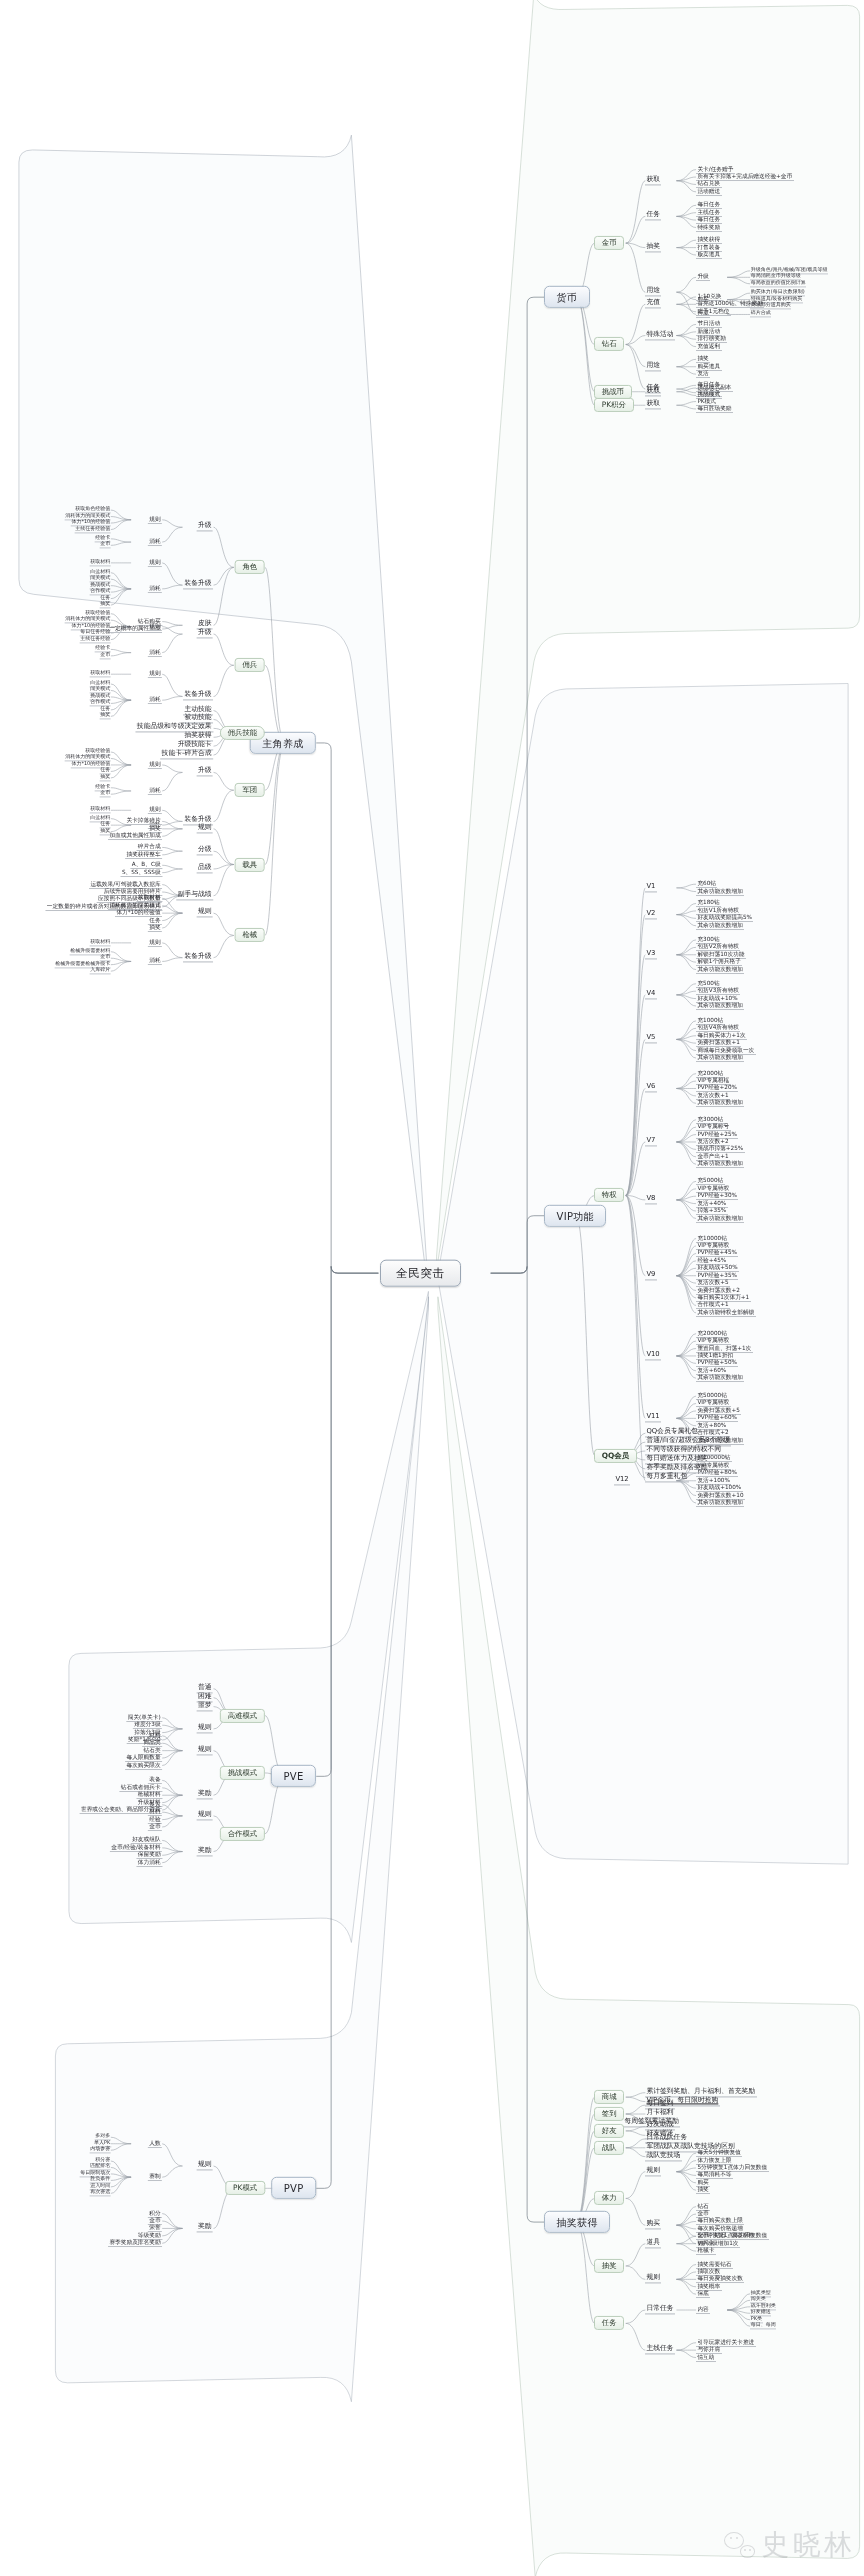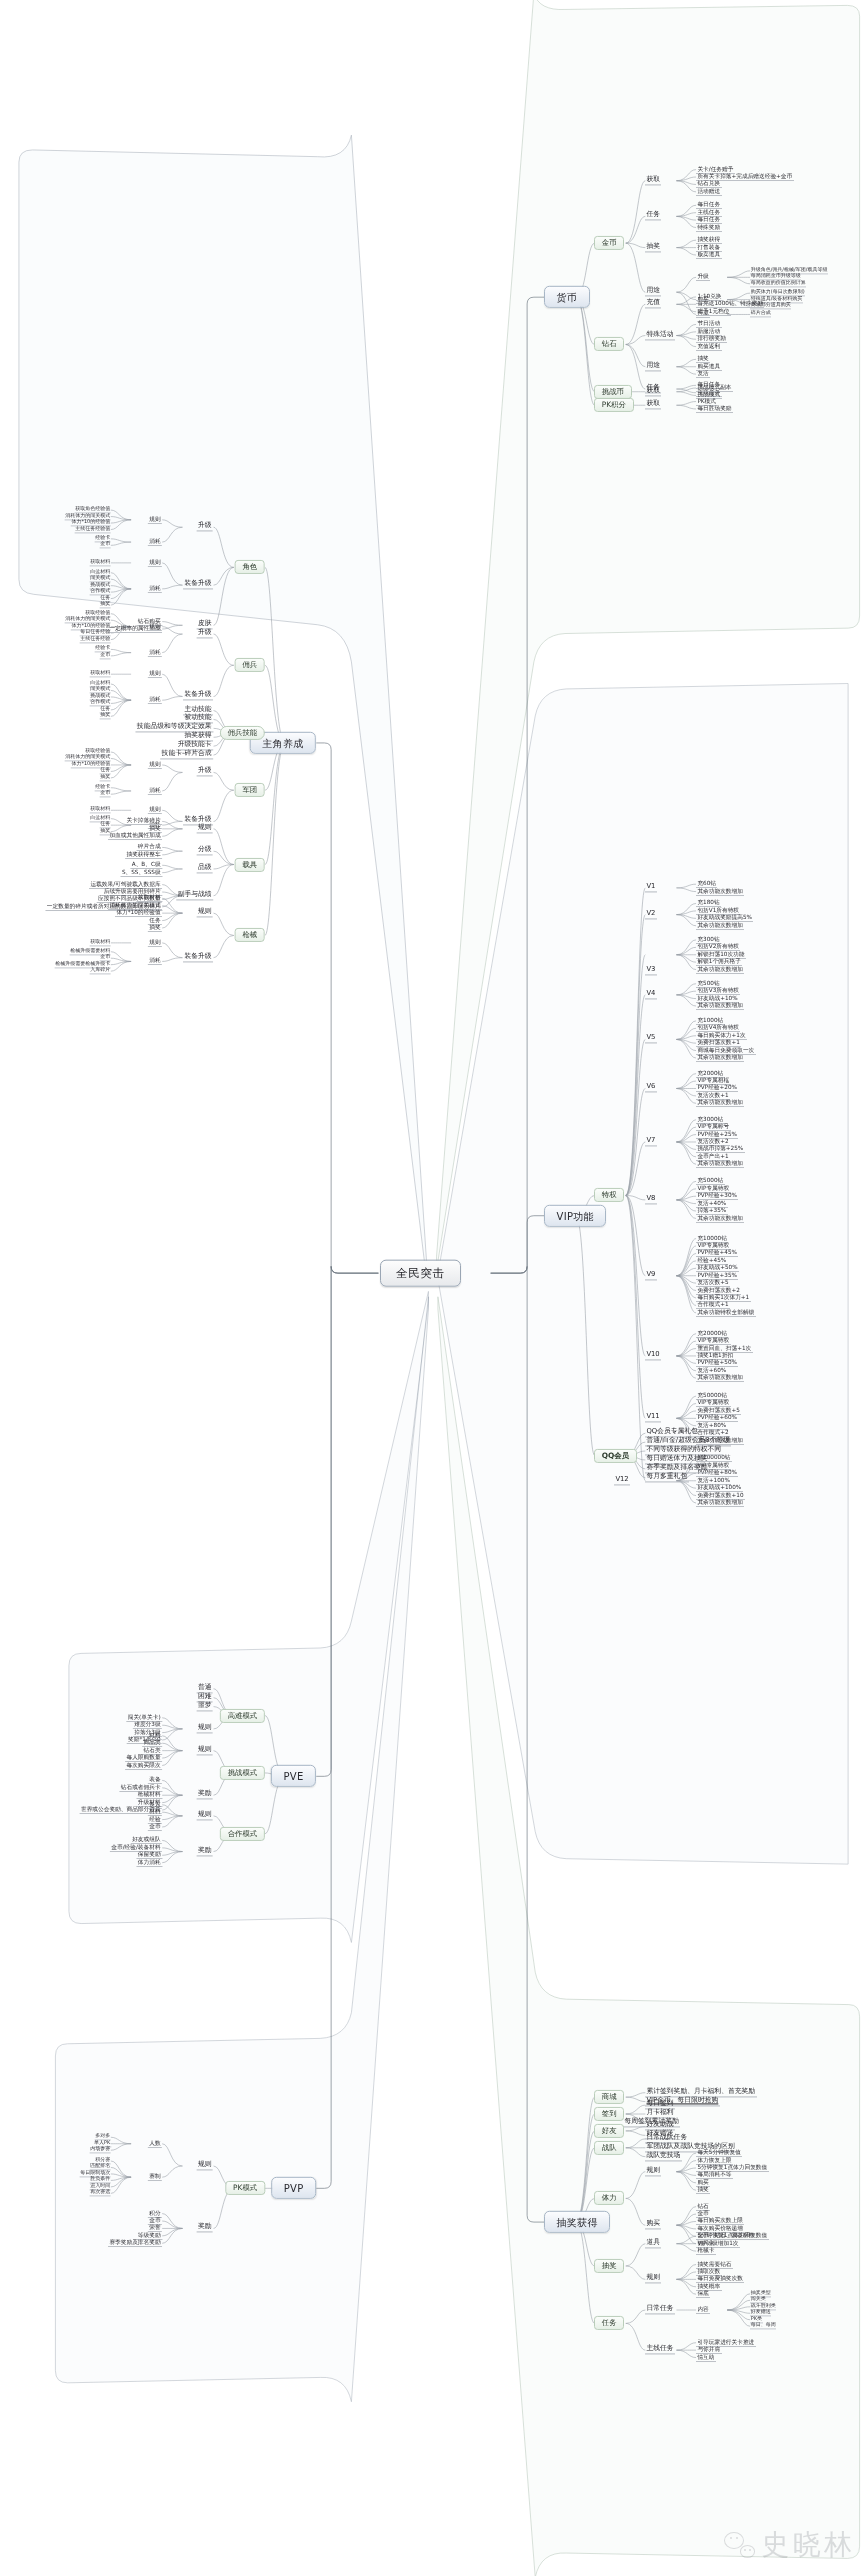--- a/index.html
+++ b/index.html
@@ -638,21 +638,21 @@
       <div class="node n-l1" style="left: 544px; top: 1216px;">VIP功能</div>
       <div class="node n-l2" style="left: 594px; top: 1195px;">特权</div>
       <div class="node n-l3" style="left: 645px; top: 888px;">V1</div>
       <div class="node n-l4" style="left: 696px; top: 884px;">充60钻</div>
       <div class="node n-l4" style="left: 696px; top: 892px;">其余功能次数增加</div>
       <div class="node n-l3" style="left: 645px; top: 915px;">V2</div>
       <div class="node n-l4" style="left: 696px; top: 903px;">充180钻</div>
       <div class="node n-l4" style="left: 696px; top: 911px;">包括V1所有特权</div>
       <div class="node n-l4" style="left: 696px; top: 918px;">好友助战奖励提高5%</div>
       <div class="node n-l4" style="left: 696px; top: 926px;">其余功能次数增加</div>
-      <div class="node n-l3" style="left: 645px; top: 955px; margin-top: 16px;">V3</div>
+      <div class="node n-l3" style="left: 645px; top: 955px;">V3</div>
       <div class="node n-l4" style="left: 696px; top: 940px;">充300钻</div>
       <div class="node n-l4" style="left: 696px; top: 947px;">包括V2所有特权</div>
       <div class="node n-l4" style="left: 696px; top: 955px;">解锁扫荡10次功能</div>
       <div class="node n-l4" style="left: 696px; top: 962px;">解锁1个佣兵格子</div>
       <div class="node n-l4" style="left: 696px; top: 970px;">其余功能次数增加</div>
       <div class="node n-l3" style="left: 645px; top: 995px;">V4</div>
       <div class="node n-l4" style="left: 696px; top: 984px;">充500钻</div>
       <div class="node n-l4" style="left: 696px; top: 991px;">包括V3所有特权</div>
       <div class="node n-l4" style="left: 696px; top: 999px;">好友助战+10%</div>
       <div class="node n-l4" style="left: 696px; top: 1006px;">其余功能次数增加</div>

